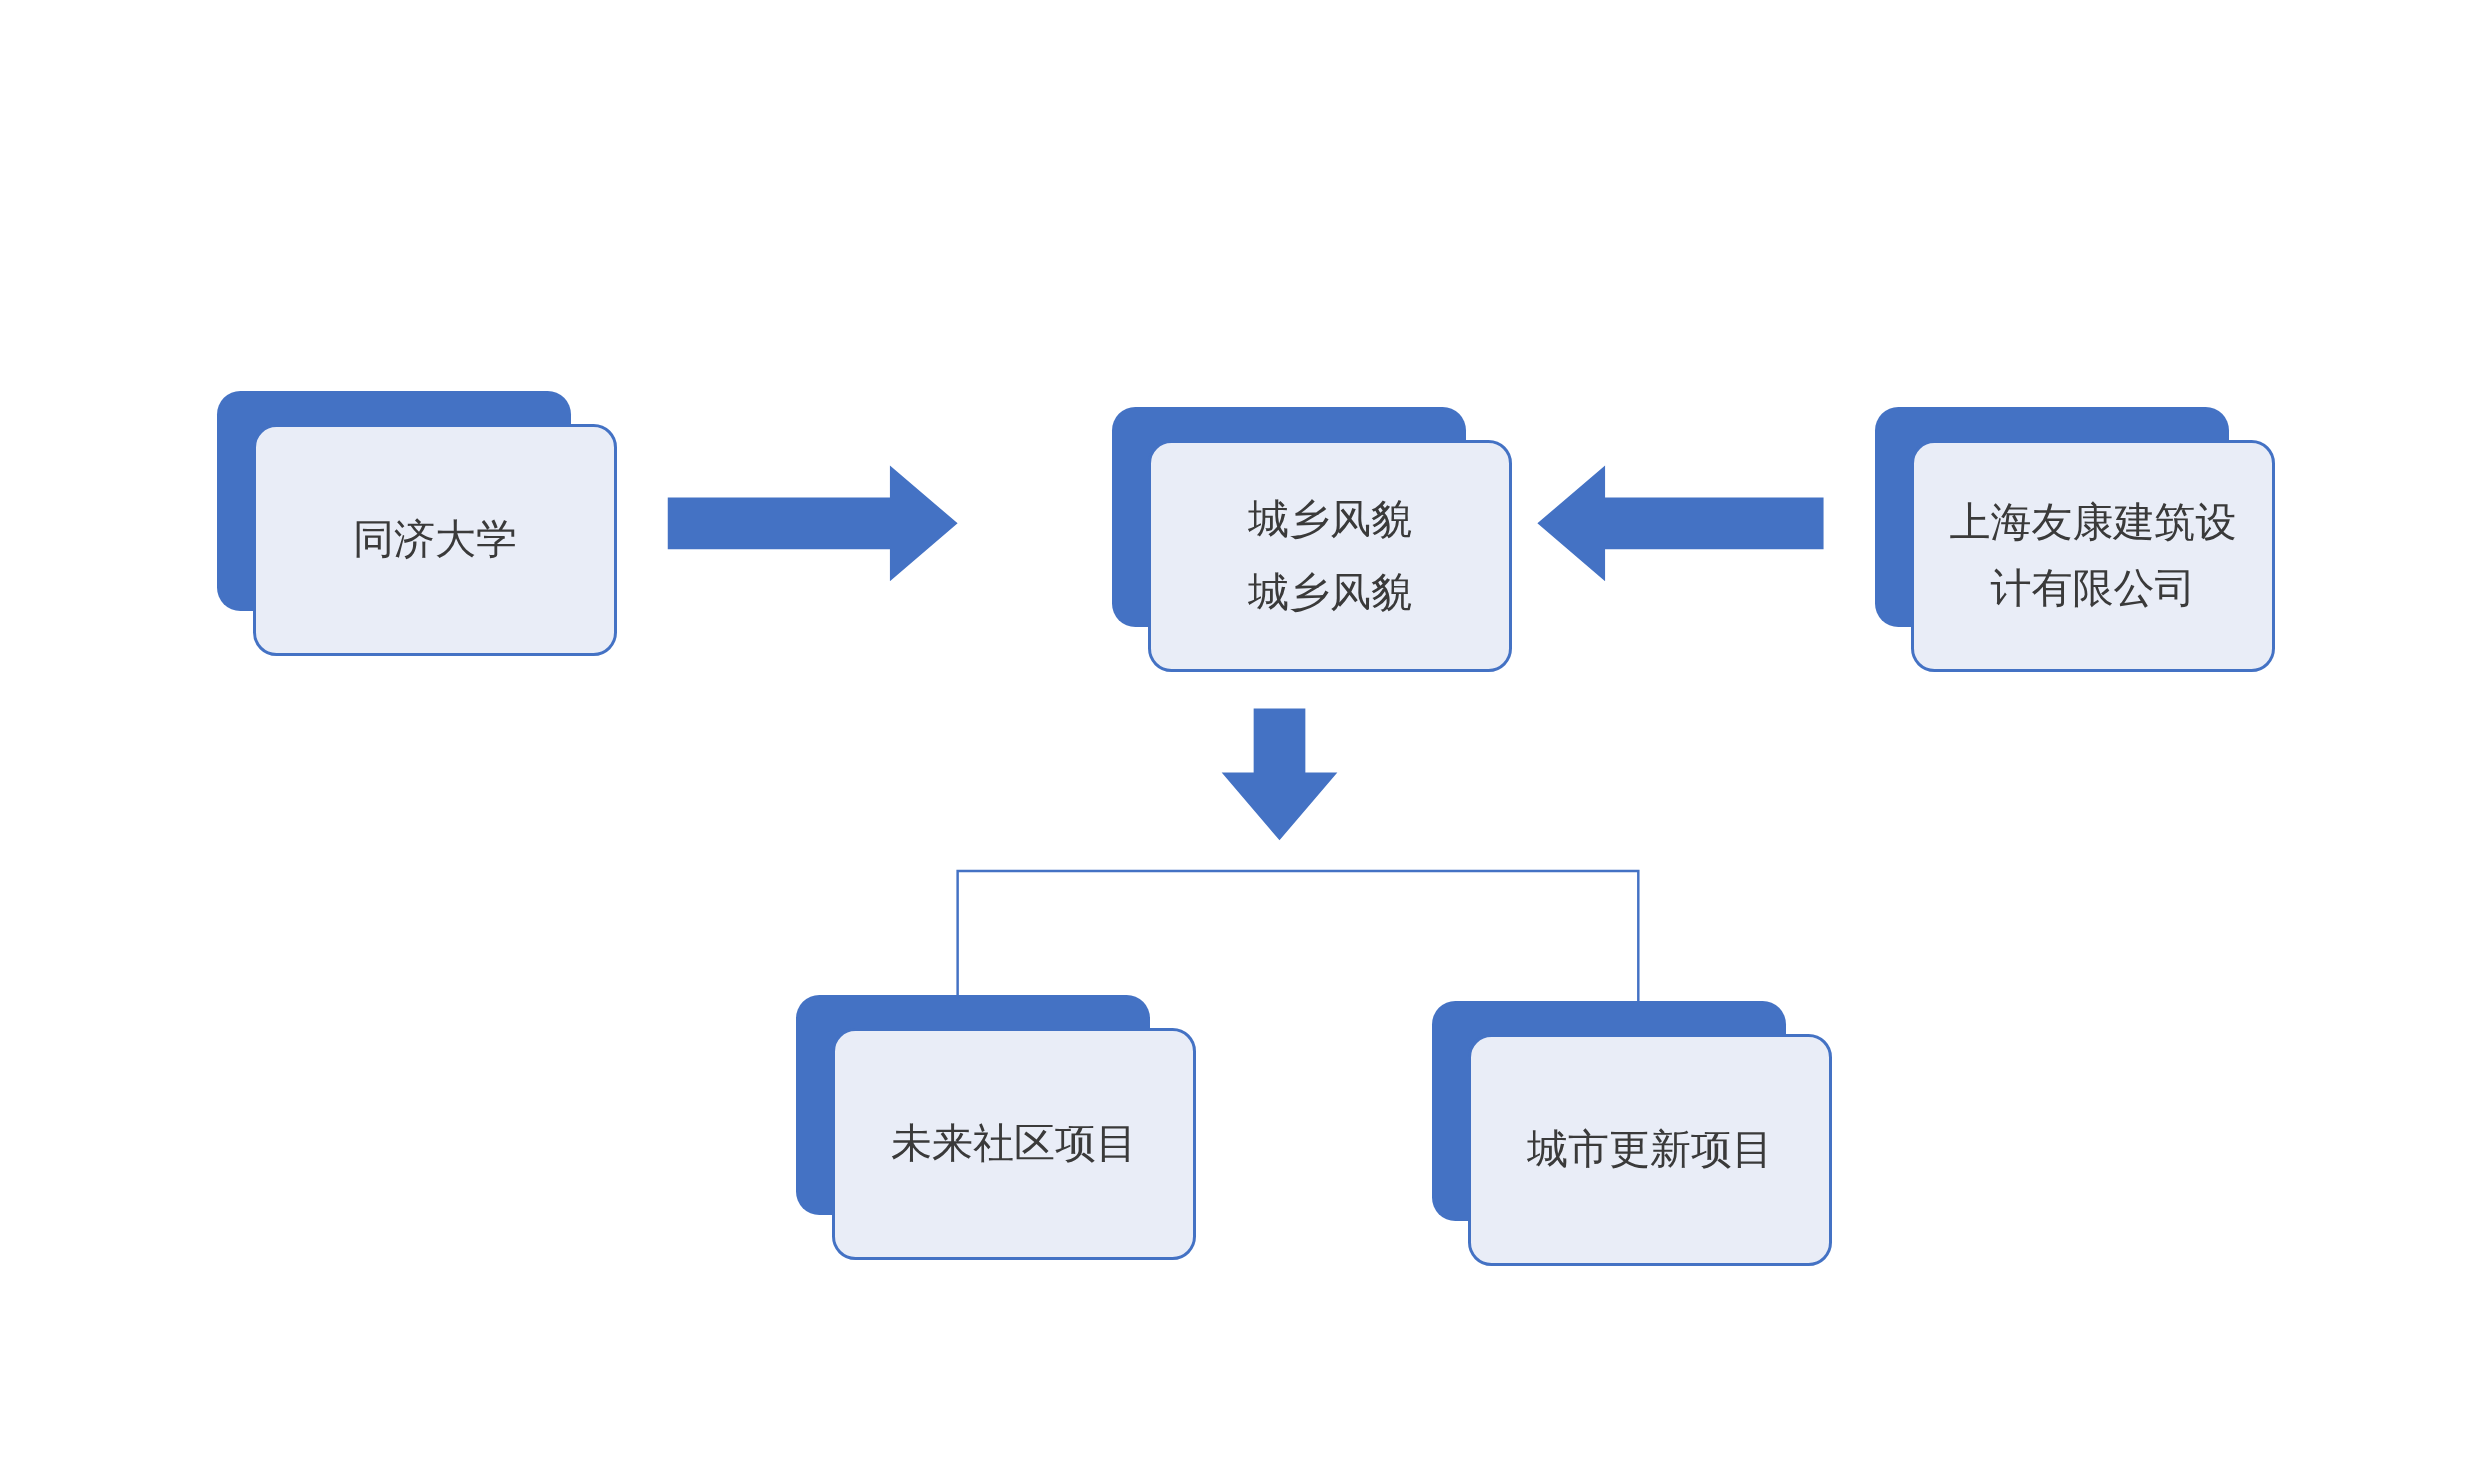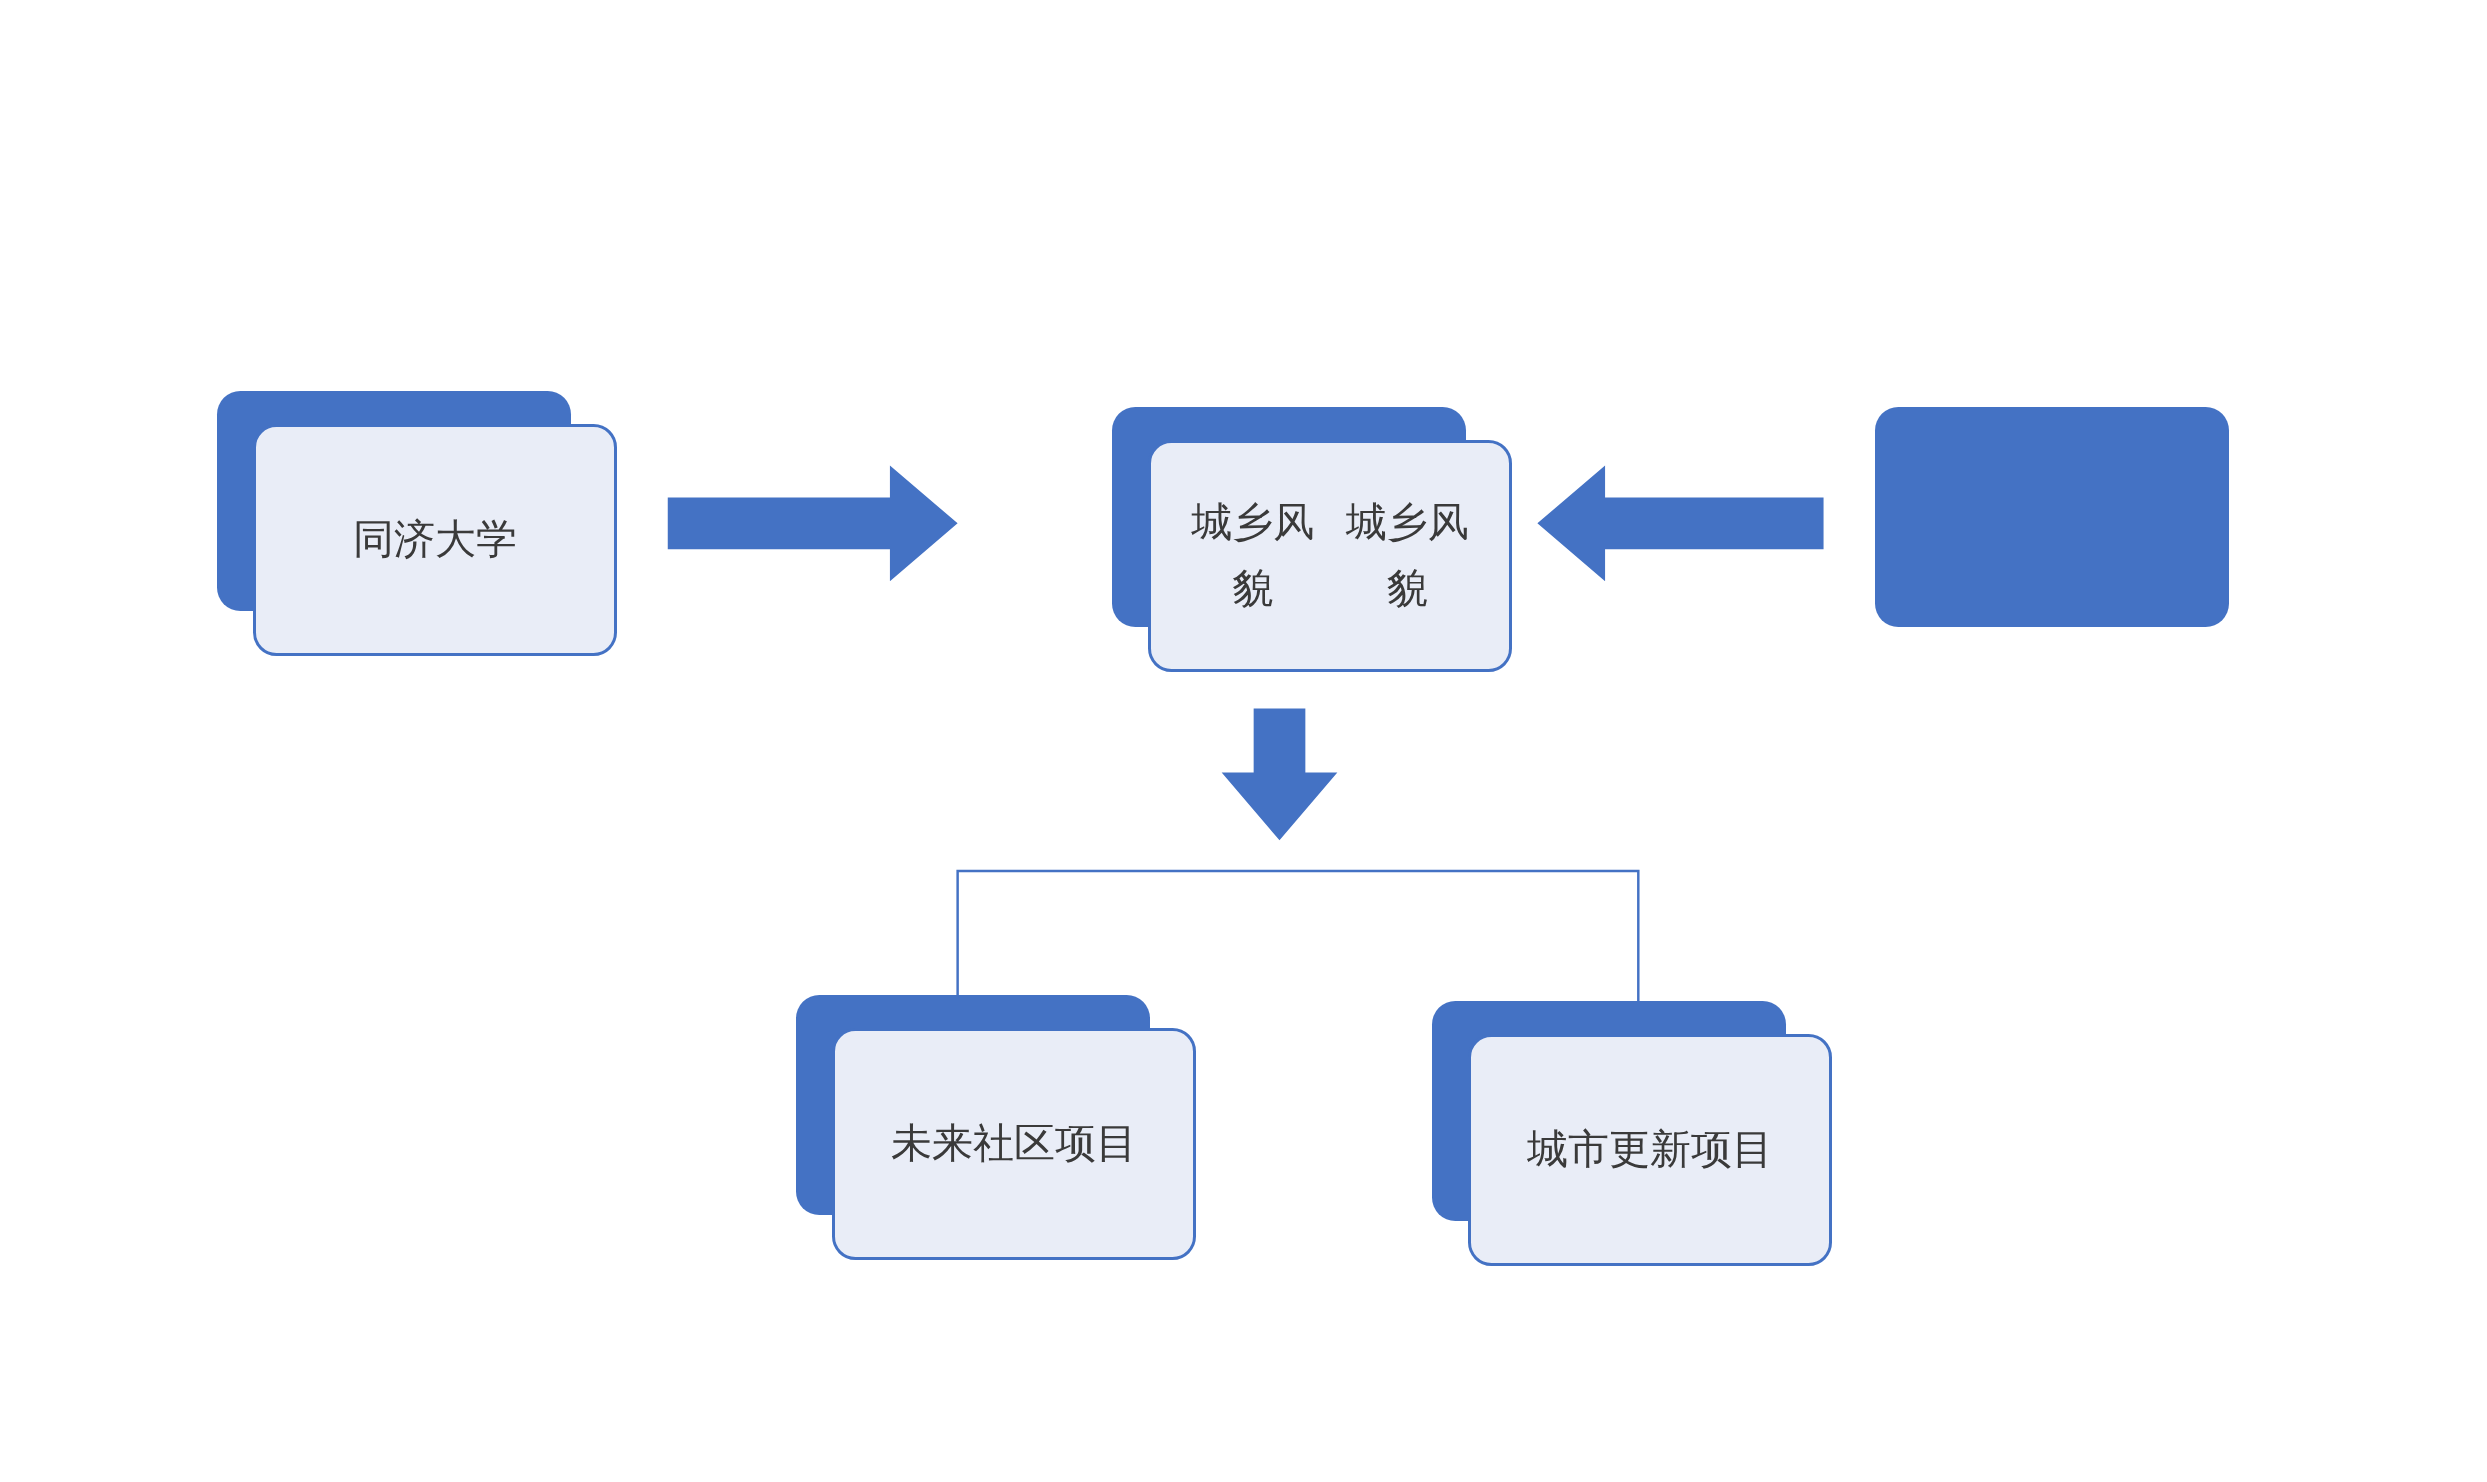--- a/index.html
+++ b/index.html
@@ -47,21 +47,21 @@
   }
   .node-front {
     position: absolute;
     left: 36px; top: 33px;
     width: 364px;
     height: 232px;
     border-radius: 23.4px;
     background: var(--node-fill);
     border: 3.7px solid var(--accent);
     display: flex;
-    flex-direction: row;
+    flex-direction: column;
     align-items: center;
     justify-content: center;
     padding: 6.2px 24.6px;
     text-align: center;
   }
   .line {
     font-size: 41px;
     line-height: 1.6;
     margin: 3.7px 0;
     color: var(--text);
@@ -99,20 +99,23 @@
   <div class="node node-center">
     <div class="node-back"></div>
     <div class="node-front">
       <div class="line">城乡风貌</div>
       <div class="line">城乡风貌</div>
     </div>
   </div>
 
   <div class="node node-youkang">
     <div class="node-back"></div>
+    <div class="node-front">
+      <div class="line">上海友康建筑设计有限公司</div>
+    </div>
   </div>
 
   <div class="node node-future">
     <div class="node-back"></div>
     <div class="node-front">
       <div class="line">未来社区项目</div>
     </div>
   </div>
 
   <div class="node node-renewal">

